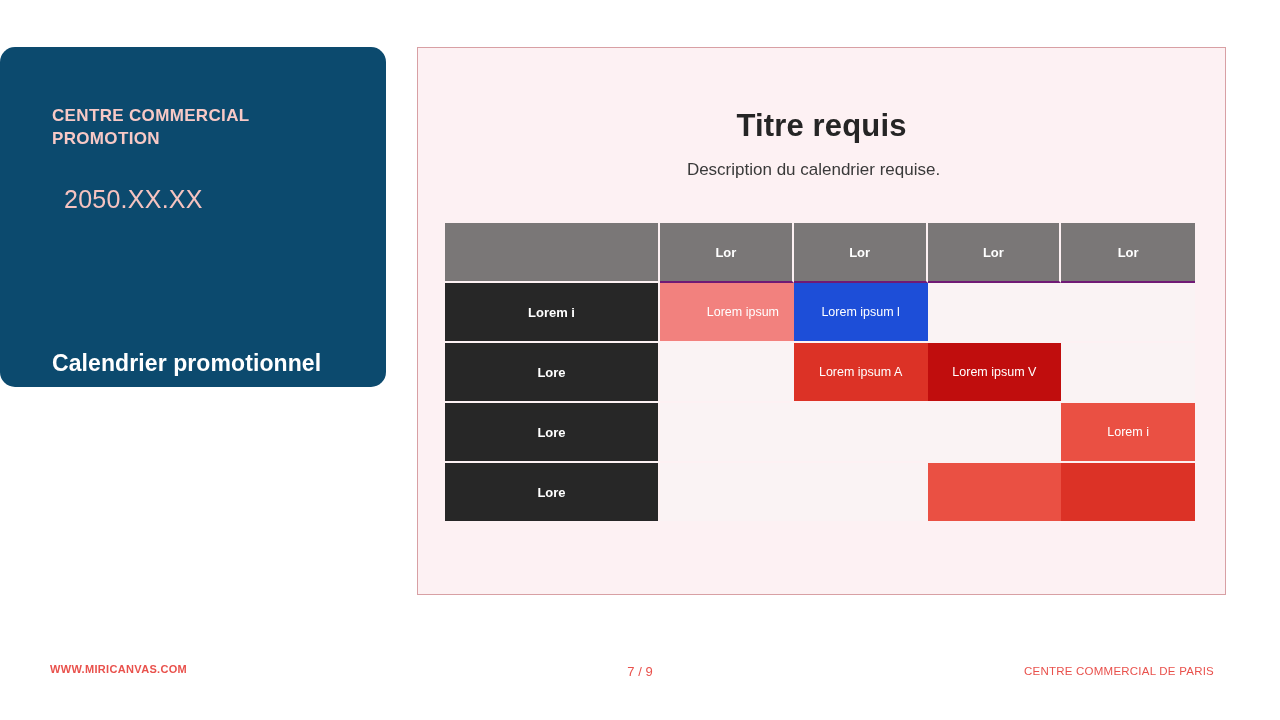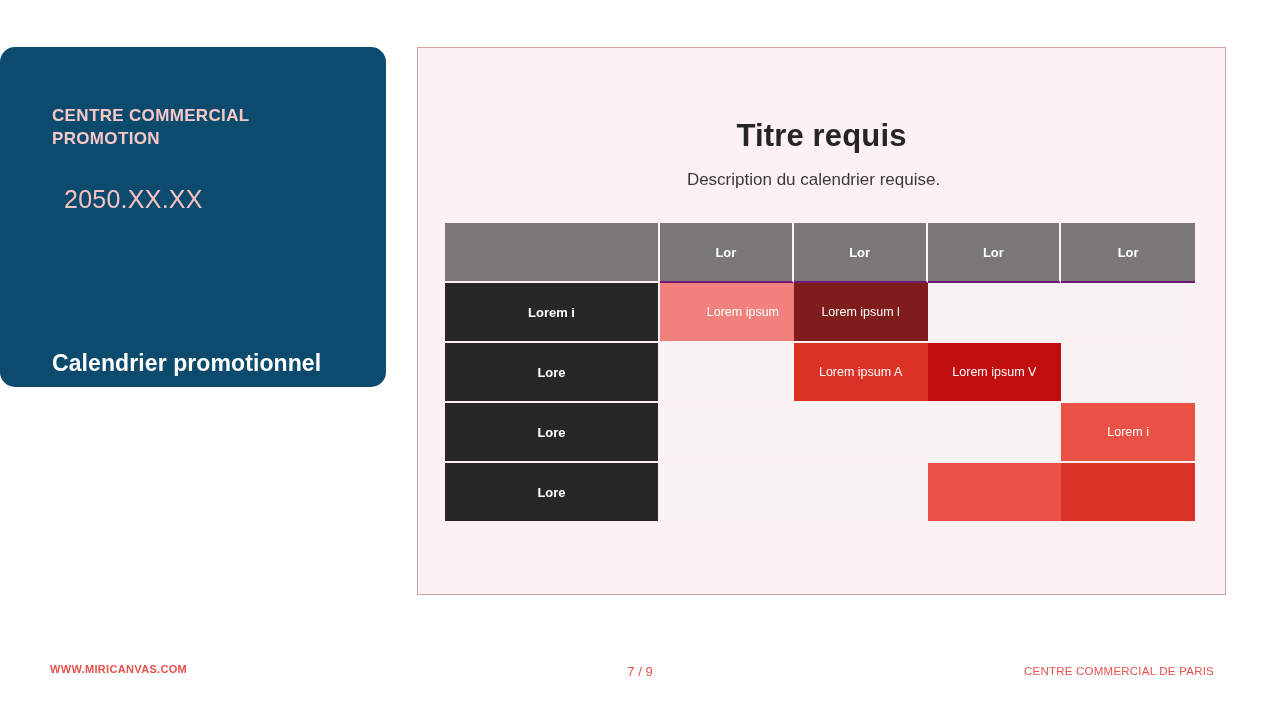--- a/index.html
+++ b/index.html
@@ -31,21 +31,21 @@
     position:absolute;left:52px;top:303px;
     font-size:23px;font-weight:bold;color:#ffffff;letter-spacing:.004em;
   }
 
   
   #content-card{
     position:absolute;left:417px;top:47px;width:809px;height:548px;
     background:#fdf1f3;border:1px solid #d8a0a4;box-sizing:border-box;
   }
   #card-title{
-    text-align:center;margin:14px;padding-top:56px;
+    text-align:center;margin:4px;padding-top:56px;
     font-size:31px;font-weight:bold;color:#252525;letter-spacing:.005em;
   }
   #card-subtitle{
     text-align:center;margin:16px 16px 0 0;
     font-size:17px;color:#3a3a3a;font-weight:400;
   }
 
   
   #gantt{
     position:absolute;left:27px;top:175px;width:750px;
@@ -112,21 +112,21 @@
         <th class="hdr-cell">Lor</th>
         <th class="hdr-cell">Lor</th>
         <th class="hdr-cell">Lor</th>
         <th class="hdr-cell last">Lor</th>
       </tr>
     </thead>
     <tbody id="gantt-body">
         <tr>
           <td class="row-label">Lorem i</td>
           <td class="slot filled" style="width: 136px; background: rgb(242, 129, 126); padding-left: 32px;">Lorem ipsum</td>
-          <td class="slot filled" style="width: 134px; background: #7f1d1d;">Lorem ipsum l</td>
+          <td class="slot filled" style="width: 134px; background: #1d4ed8;">Lorem ipsum l</td>
           <td class="slot empty" style="width: 134px; background: rgb(250, 243, 244);"></td>
           <td class="slot empty" style="width: 134px; background: rgb(250, 243, 244);"></td>
         </tr>
         <tr>
           <td class="row-label">Lore</td>
           <td class="slot empty" style="width: 136px; background: rgb(250, 243, 244);"></td>
           <td class="slot filled" style="width: 134px; background: rgb(220, 50, 38);">Lorem ipsum A</td>
           <td class="slot filled" style="width: 134px; background: rgb(192, 13, 13);">Lorem ipsum V</td>
           <td class="slot empty" style="width: 134px; background: rgb(250, 243, 244);"></td>
         </tr>

